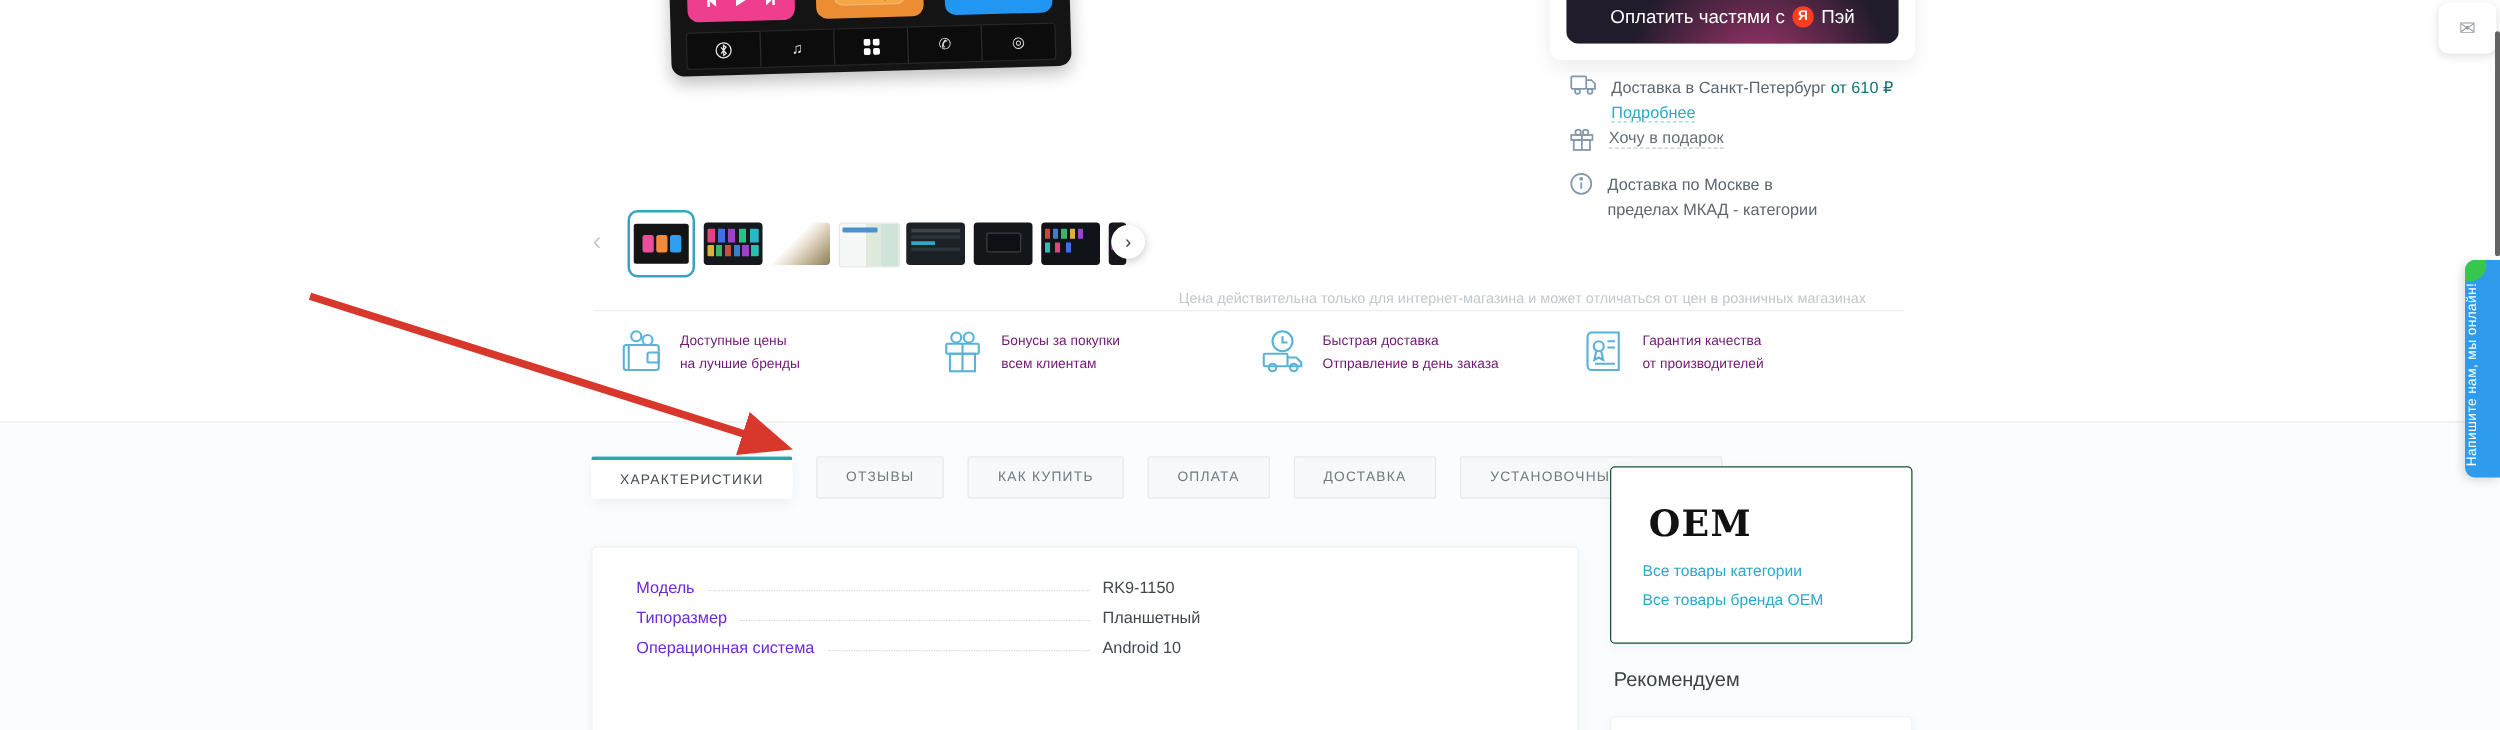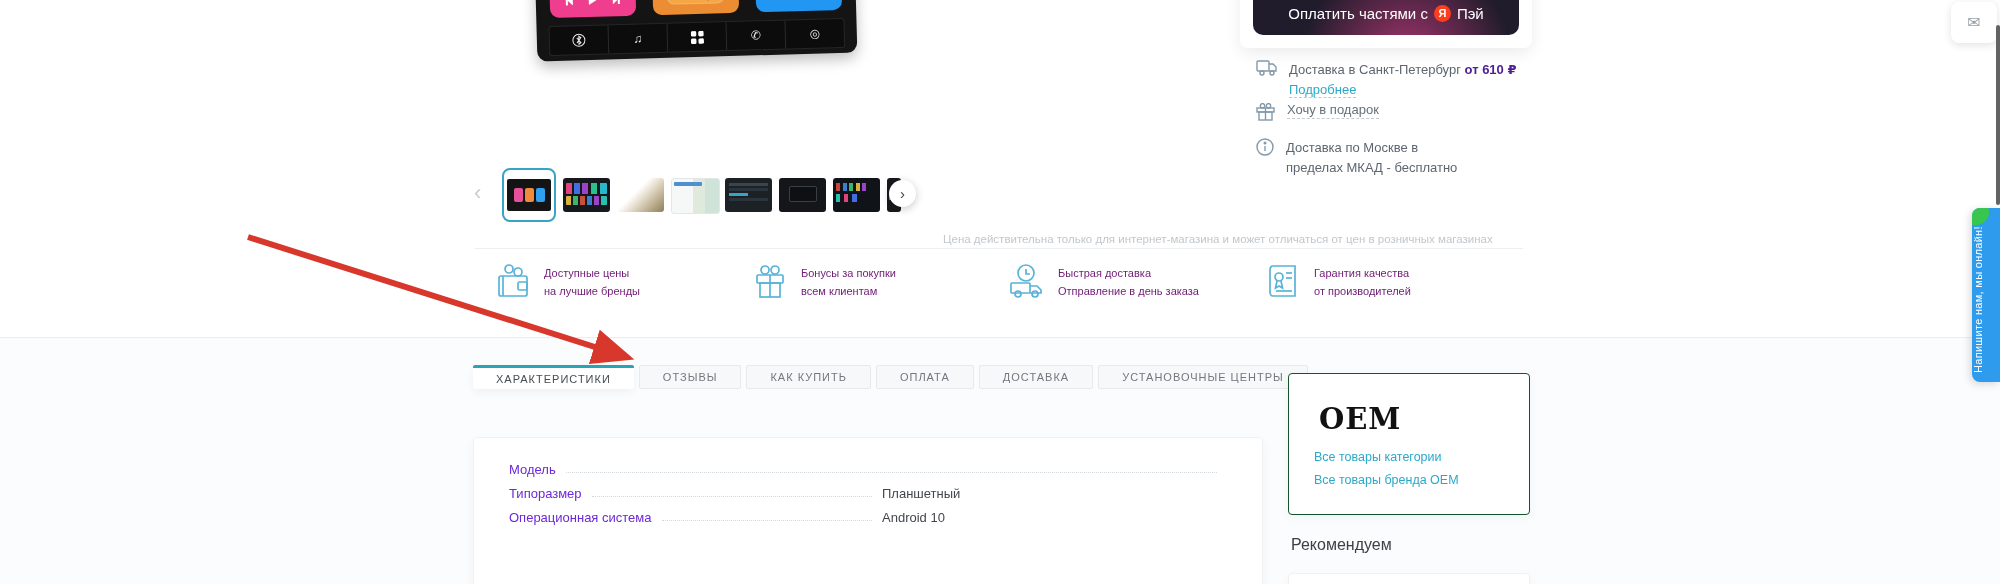--- a/index.html
+++ b/index.html
@@ -32,21 +32,21 @@
     justify-content:center;padding:3px;}
   .mini-tile{width:9px;height:14px;border-radius:2px;}
   .nav-next{position:absolute;left:417px;top:12px;width:27px;height:27px;border-radius:50%;background:#fff;
     box-shadow:0 2px 8px rgba(0,0,0,.22);display:flex;align-items:center;justify-content:center;
     color:#3c4248;font-size:15px;cursor:pointer;}
   
   .price-note{left:943px;top:213px;width:560px;font-size:11.5px;color:#c2c7cc;margin-top:20px;}
   .benefit{display:flex;gap:14px;align-items:flex-start;}
   .benefit-text{font-size:11px;color:#701a75;line-height:1.6;padding-top:2px;}
   
-  .tabs{left:473px;top:365px;display:flex;gap:5px;height:24px;}
+  .tabs{left:473px;top:365px;display:flex;gap:19px;height:34px;}
   .tab{display:flex;align-items:center;padding:0 23px;font-size:11px;letter-spacing:1px;color:#71787f;
     background:#f7f8f9;border:1px solid #e7e9ea;border-radius:2px;cursor:pointer;white-space:nowrap;}
   .tab.active{background:#ffffff;border:none;border-top:3px solid #2aa3b3;color:#474d54;
     box-shadow:0 3px 10px rgba(0,0,0,.05);}
   
   .specs-card{left:473px;top:437px;width:788px;height:160px;background:#fff;border:1px solid #f0f1f2;
     border-radius:4px;box-shadow:0 3px 12px rgba(0,0,0,.04);}
   .specs-inner{position:absolute;left:35px;right:35px;top:24px;}
   .specs-title{font-size:17px;color:#3c4146;margin-bottom:18px;}
   .spec-row{display:flex;align-items:flex-end;margin-bottom:9px;}
@@ -57,21 +57,21 @@
   .buy-card{left:1240px;top:-30px;width:292px;height:78px;background:#fff;border-radius:8px;
     box-shadow:0 5px 16px rgba(0,0,0,.08);}
   .pay-btn{position:absolute;left:13px;right:13px;top:21px;height:44px;border-radius:10px;border:none;cursor:pointer;
     background:radial-gradient(circle at 58% 160%, rgba(214,62,134,.75), rgba(214,62,134,0) 62%),#201c2b;
     color:#fff;font-size:15px;display:flex;align-items:center;justify-content:center;gap:6px;
     font-family:"Liberation Sans",sans-serif;}
   .ya-logo{width:17px;height:17px;border-radius:50%;background:#fb3f1e;color:#fff;font-size:11px;font-weight:bold;
     display:flex;align-items:center;justify-content:center;}
   .dlv-row{display:flex;gap:12px;align-items:flex-start;}
   .dlv-text{font-size:13px;color:#5d6670;line-height:1.5;}
-  .dlv-bold{font-weight:bold;color:#4c1d95;margin-top:17px;}
+  .dlv-bold{font-weight:normal;color:#0f766e;margin-top:17px;}
   .link-teal{color:#2aa9c9;font-size:13px;border-bottom:1px dashed #9ed4e4;cursor:pointer;display:inline-block;line-height:1.15;}
   .link-gray{color:#667078;font-size:13px;border-bottom:1px dashed #c3cad0;cursor:pointer;display:inline-block;line-height:1.15;}
   .brand-card{left:1288px;top:373px;width:240px;height:140px;background:#fff;border:1px solid #14532d;
     border-radius:4px;box-shadow:0 3px 12px rgba(0,0,0,.04);}
   .brand-logo{position:absolute;left:30px;top:28px;font-family:"DejaVu Serif","Liberation Serif",serif;
     font-weight:bold;font-size:29px;color:#111;letter-spacing:1px;}
   .brand-link{position:absolute;left:25px;font-size:12.5px;color:#2aa9c9;cursor:pointer;}
   .recommend{left:1291px;top:536px;font-size:16px;color:#3c4146;}
   .reco-card{left:1288px;top:573px;width:240px;height:40px;background:#fff;border:1px solid #f0f1f2;
     border-radius:4px 4px 0 0;box-shadow:0 3px 12px rgba(0,0,0,.04);}
@@ -240,20 +240,21 @@
   <div class="tab">ОПЛАТА</div>
   <div class="tab">ДОСТАВКА</div>
   <div class="tab">УСТАНОВОЧНЫЕ ЦЕНТРЫ</div>
 </div>
 
 <div class="abs specs-card">
   <div class="specs-inner">
     <div class="spec-row">
       <span class="spec-label">Модель</span>
       <span class="spec-dots"></span>
+      <span class="spec-value">RK9-1150</span>
     </div>
     <div class="spec-row">
       <span class="spec-label">Типоразмер</span>
       <span class="spec-dots"></span>
       <span class="spec-value">Планшетный</span>
     </div>
     <div class="spec-row">
       <span class="spec-label">Операционная система</span>
       <span class="spec-dots"></span>
       <span class="spec-value">Android 10</span>
@@ -293,21 +294,21 @@
   </svg>
   <span class="link-gray">Хочу в подарок</span>
 </div>
 
 <div class="abs dlv-row" style="left:1256px;top:138px;width:230px;">
   <svg width="18" height="18" viewBox="0 0 18 18" fill="none" stroke="#8299ab" stroke-width="1.4">
     <circle cx="9" cy="9" r="8"></circle>
       <line x1="9" y1="8" x2="9" y2="13"></line>
       <circle cx="9" cy="5" r="0.8" fill="#8299ab"></circle>
   </svg>
-  <div class="dlv-text" style="width:190px;">Доставка по Москве в пределах МКАД - бесплатно</div>
+  <div class="dlv-text" style="width:190px;">Доставка по Москве в пределах МКАД - категории</div>
 </div>
 
 <div class="abs brand-card">
   <div class="brand-logo">OEM</div>
   <div class="brand-link" style="top:76px;">Все товары категории</div>
   <div class="brand-link" style="top:99px;">Все товары бренда OEM</div>
 </div>
 
 <div class="abs recommend">Рекомендуем</div>
 <div class="abs reco-card"></div>

